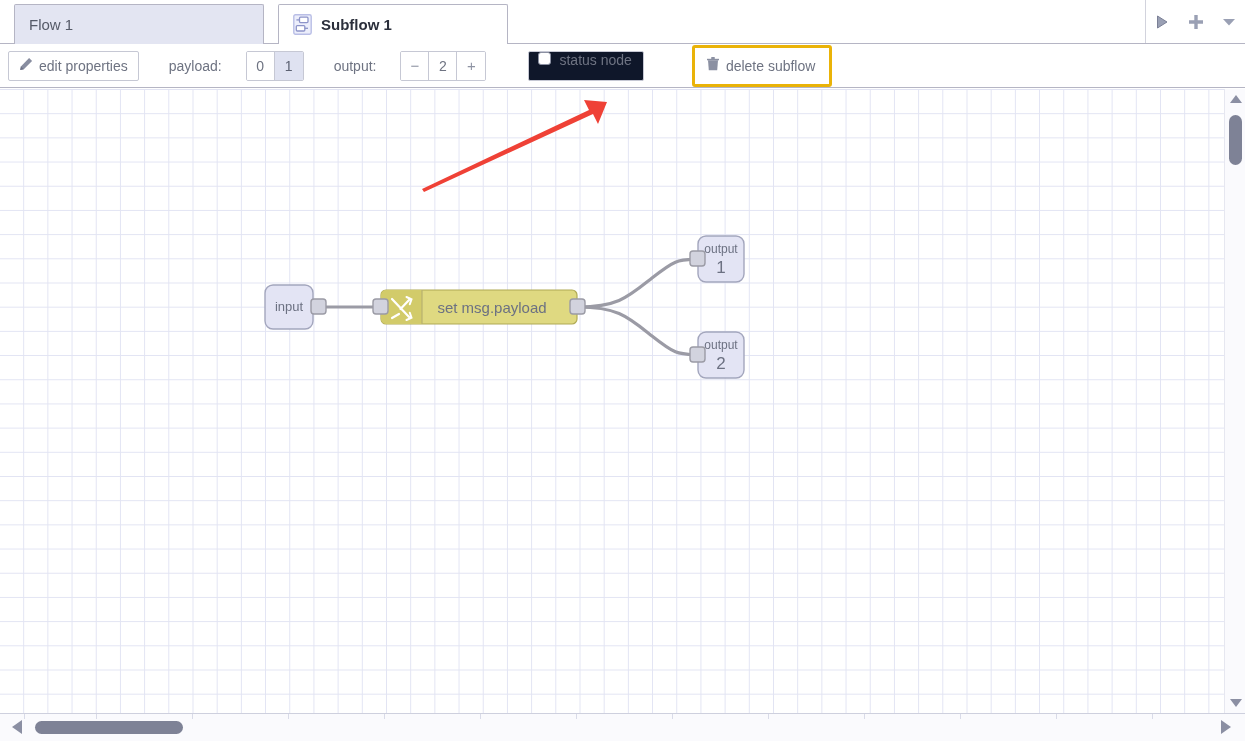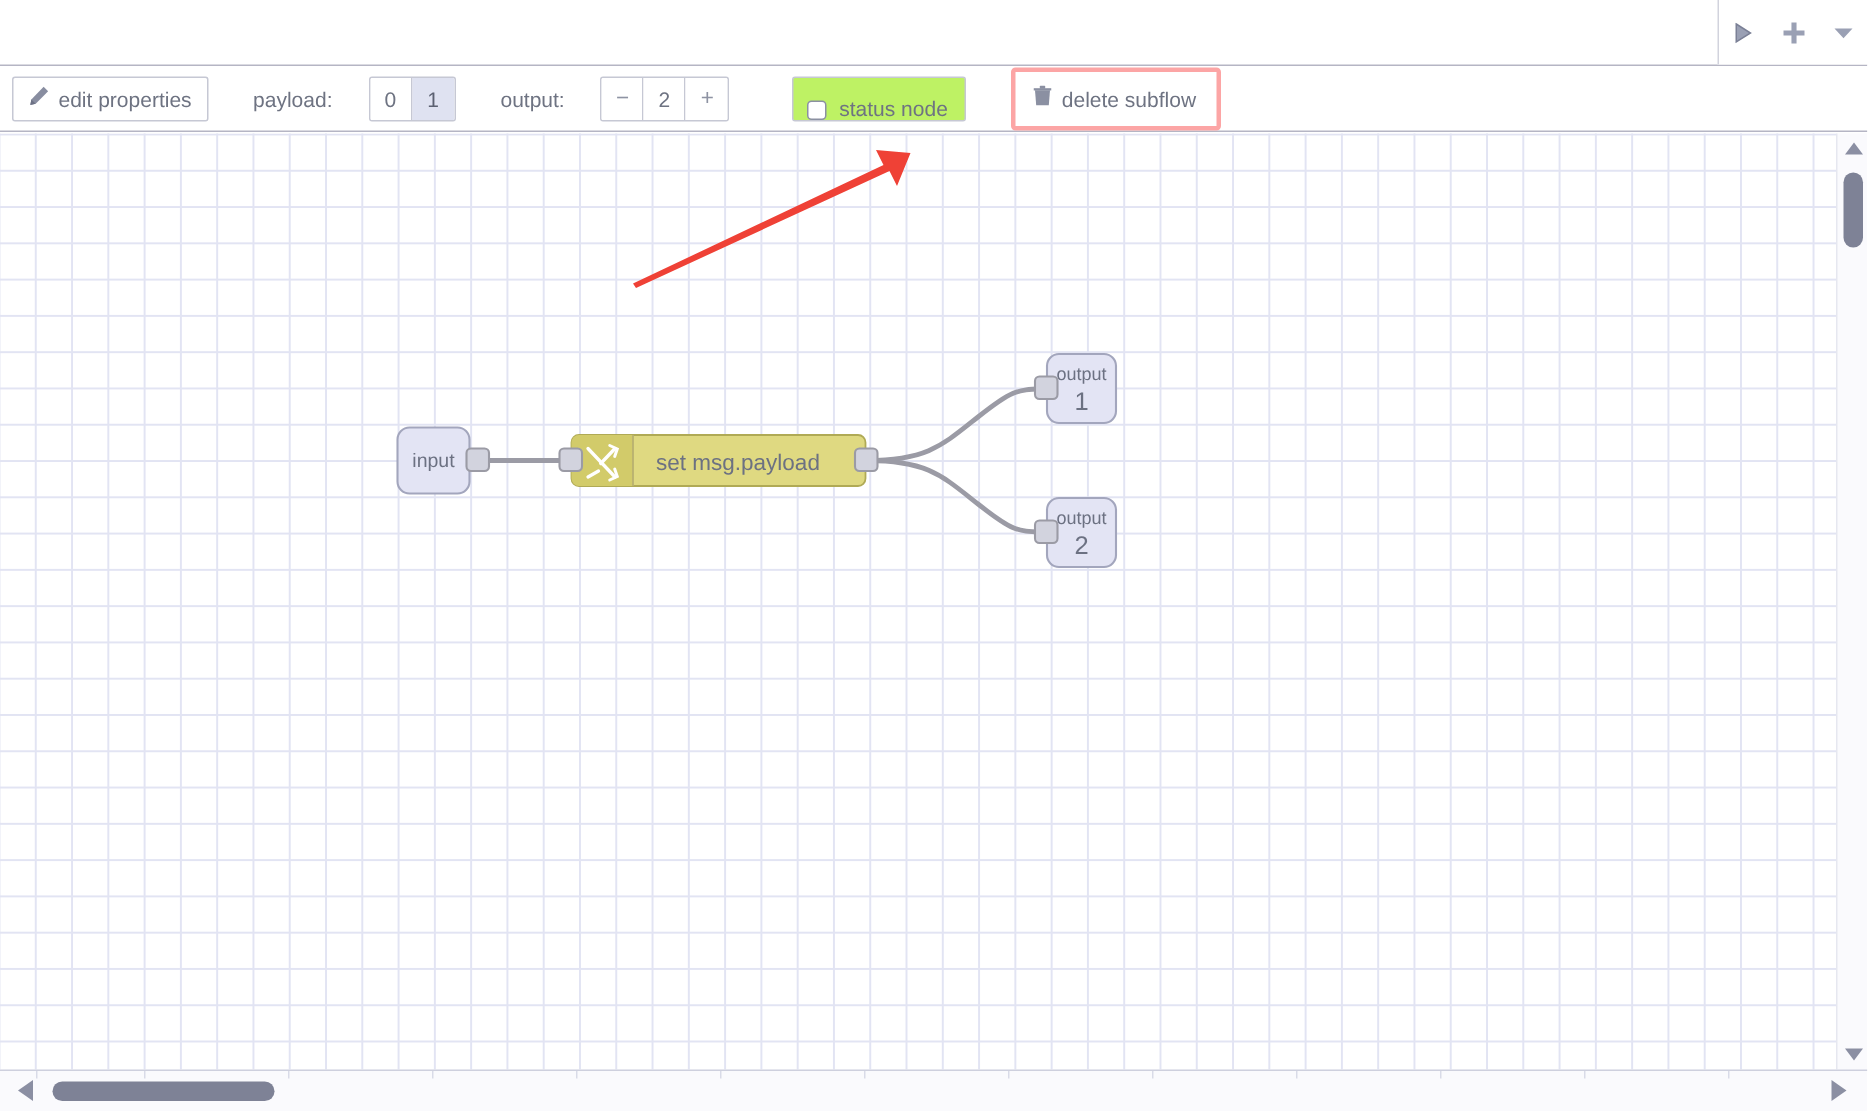--- a/index.html
+++ b/index.html
@@ -156,43 +156,43 @@
   }
   .seg:last-child { border-right: none; }
   .seg.selected { background: #dfe2f1; color: #5c6172; }
   .seg.readonly { cursor: default; }
   .seg .pm { font-size: 15px; color: #8e93a3; line-height: 1; }
 
   .chk-btn {
     height: 30px;
     box-sizing: border-box;
     display: flex;
-    align-items: flex-end;
+    align-items: flex-start;
     gap: 8px;
     padding: 0 11px 0 9px;
     border: 1px solid #c6c8d4;
-    background: #bef264;
+    background: #0f172a;
     border-radius: 2px;
     font-size: 14px;
     color: #6e7382;
     cursor: pointer;
     margin-left: 26px;
   }
   .chkbox {
     width: 13px; height: 13px;
     border: 1.6px solid #8b90a2;
     border-radius: 3px;
     background: #fff;
     box-sizing: border-box;
   }
 
   .delete-wrap {
-    margin-left: 14px;
+    margin-left: 32px;
     padding: 4px;
-    border: 3px solid #fca5a5;
+    border: 3px solid #eab308;
     border-radius: 3px;
     box-sizing: border-box;
     display: flex;
   }
   .delete-btn {
     height: 28px;
     box-sizing: border-box;
     display: flex;
     align-items: center;
     gap: 7px;
@@ -294,20 +294,40 @@
     width: 1px; height: 5px;
     background: #d9dbe8;
   }
 </style>
 </head>
 <body>
 
 <div id="app">
 
   <div class="tabbar">
+    <div class="tabs-wrap">
+
+      <div class="tab inactive">
+        <span class="tab-label">Flow 1</span>
+      </div>
+
+      <div class="tab active">
+        <span class="subflow-glyph">
+          <svg width="19" height="21" viewBox="0 0 19 21">
+            <rect x="0.8" y="0.8" width="17.4" height="19.4" rx="1.6" fill="#eceefb" stroke="#b9bee6" stroke-width="1.4"></rect>
+            <rect x="6.5" y="3.2" width="8.5" height="5.4" rx="1" fill="#ffffff" stroke="#8d94c9" stroke-width="1.3"></rect>
+            <rect x="3.3" y="11.6" width="8.5" height="5.4" rx="1" fill="#ffffff" stroke="#8d94c9" stroke-width="1.3"></rect>
+            <path d="M3.4 5.9 H6.5" stroke="#8d94c9" stroke-width="1.3"></path>
+            <path d="M11.8 14.3 H15" stroke="#8d94c9" stroke-width="1.3"></path>
+          </svg>
+        </span>
+        <span class="tab-label">Subflow 1</span>
+      </div>
+
+    </div>
 
     <div class="tab-ctrls">
       <span class="tabctrl-btn">
         <svg width="13" height="14" viewBox="0 0 13 14">
             <path d="M1.5 1 L11 7 L1.5 13 Z" fill="#9aa0b4" stroke="#7b8096" stroke-width="1"></path>
           </svg>
       </span>
       <span class="tabctrl-btn">
         <svg width="16" height="16" viewBox="0 0 16 16">
           <path d="M6.3 1 H9.7 V6.3 H15 V9.7 H9.7 V15 H6.3 V9.7 H1 V6.3 H6.3 Z" fill="#9aa0b4"></path>

